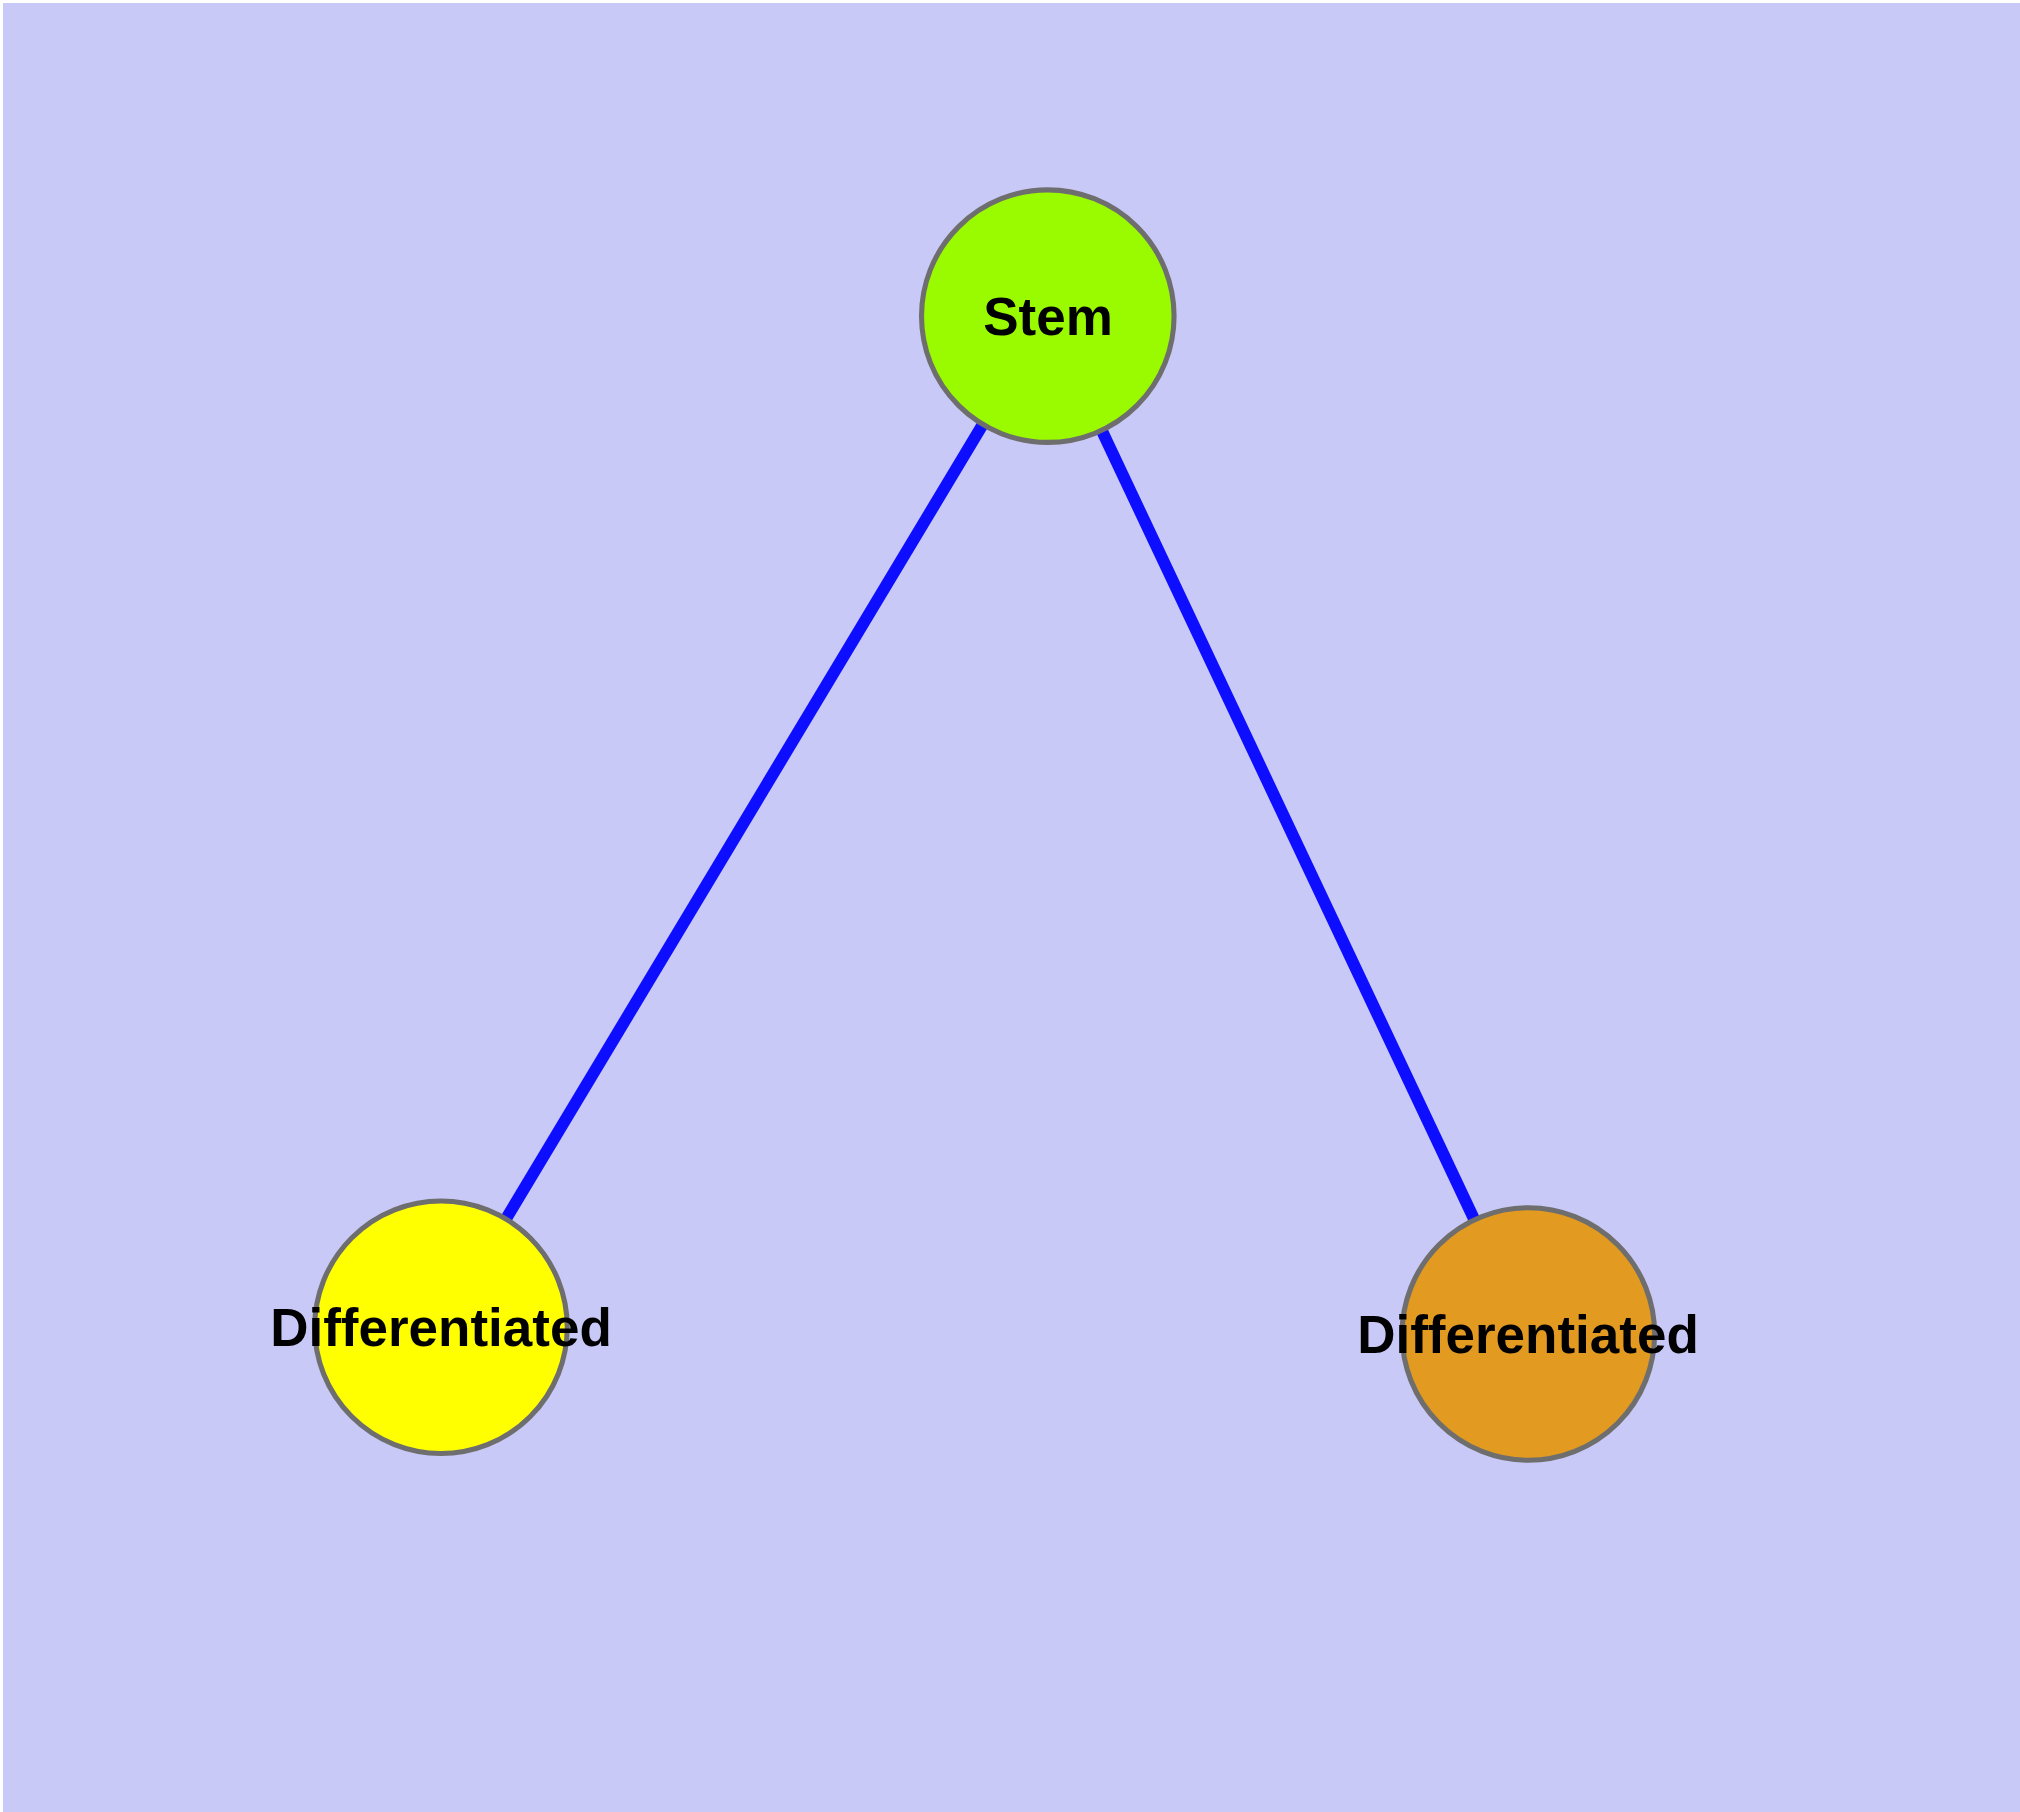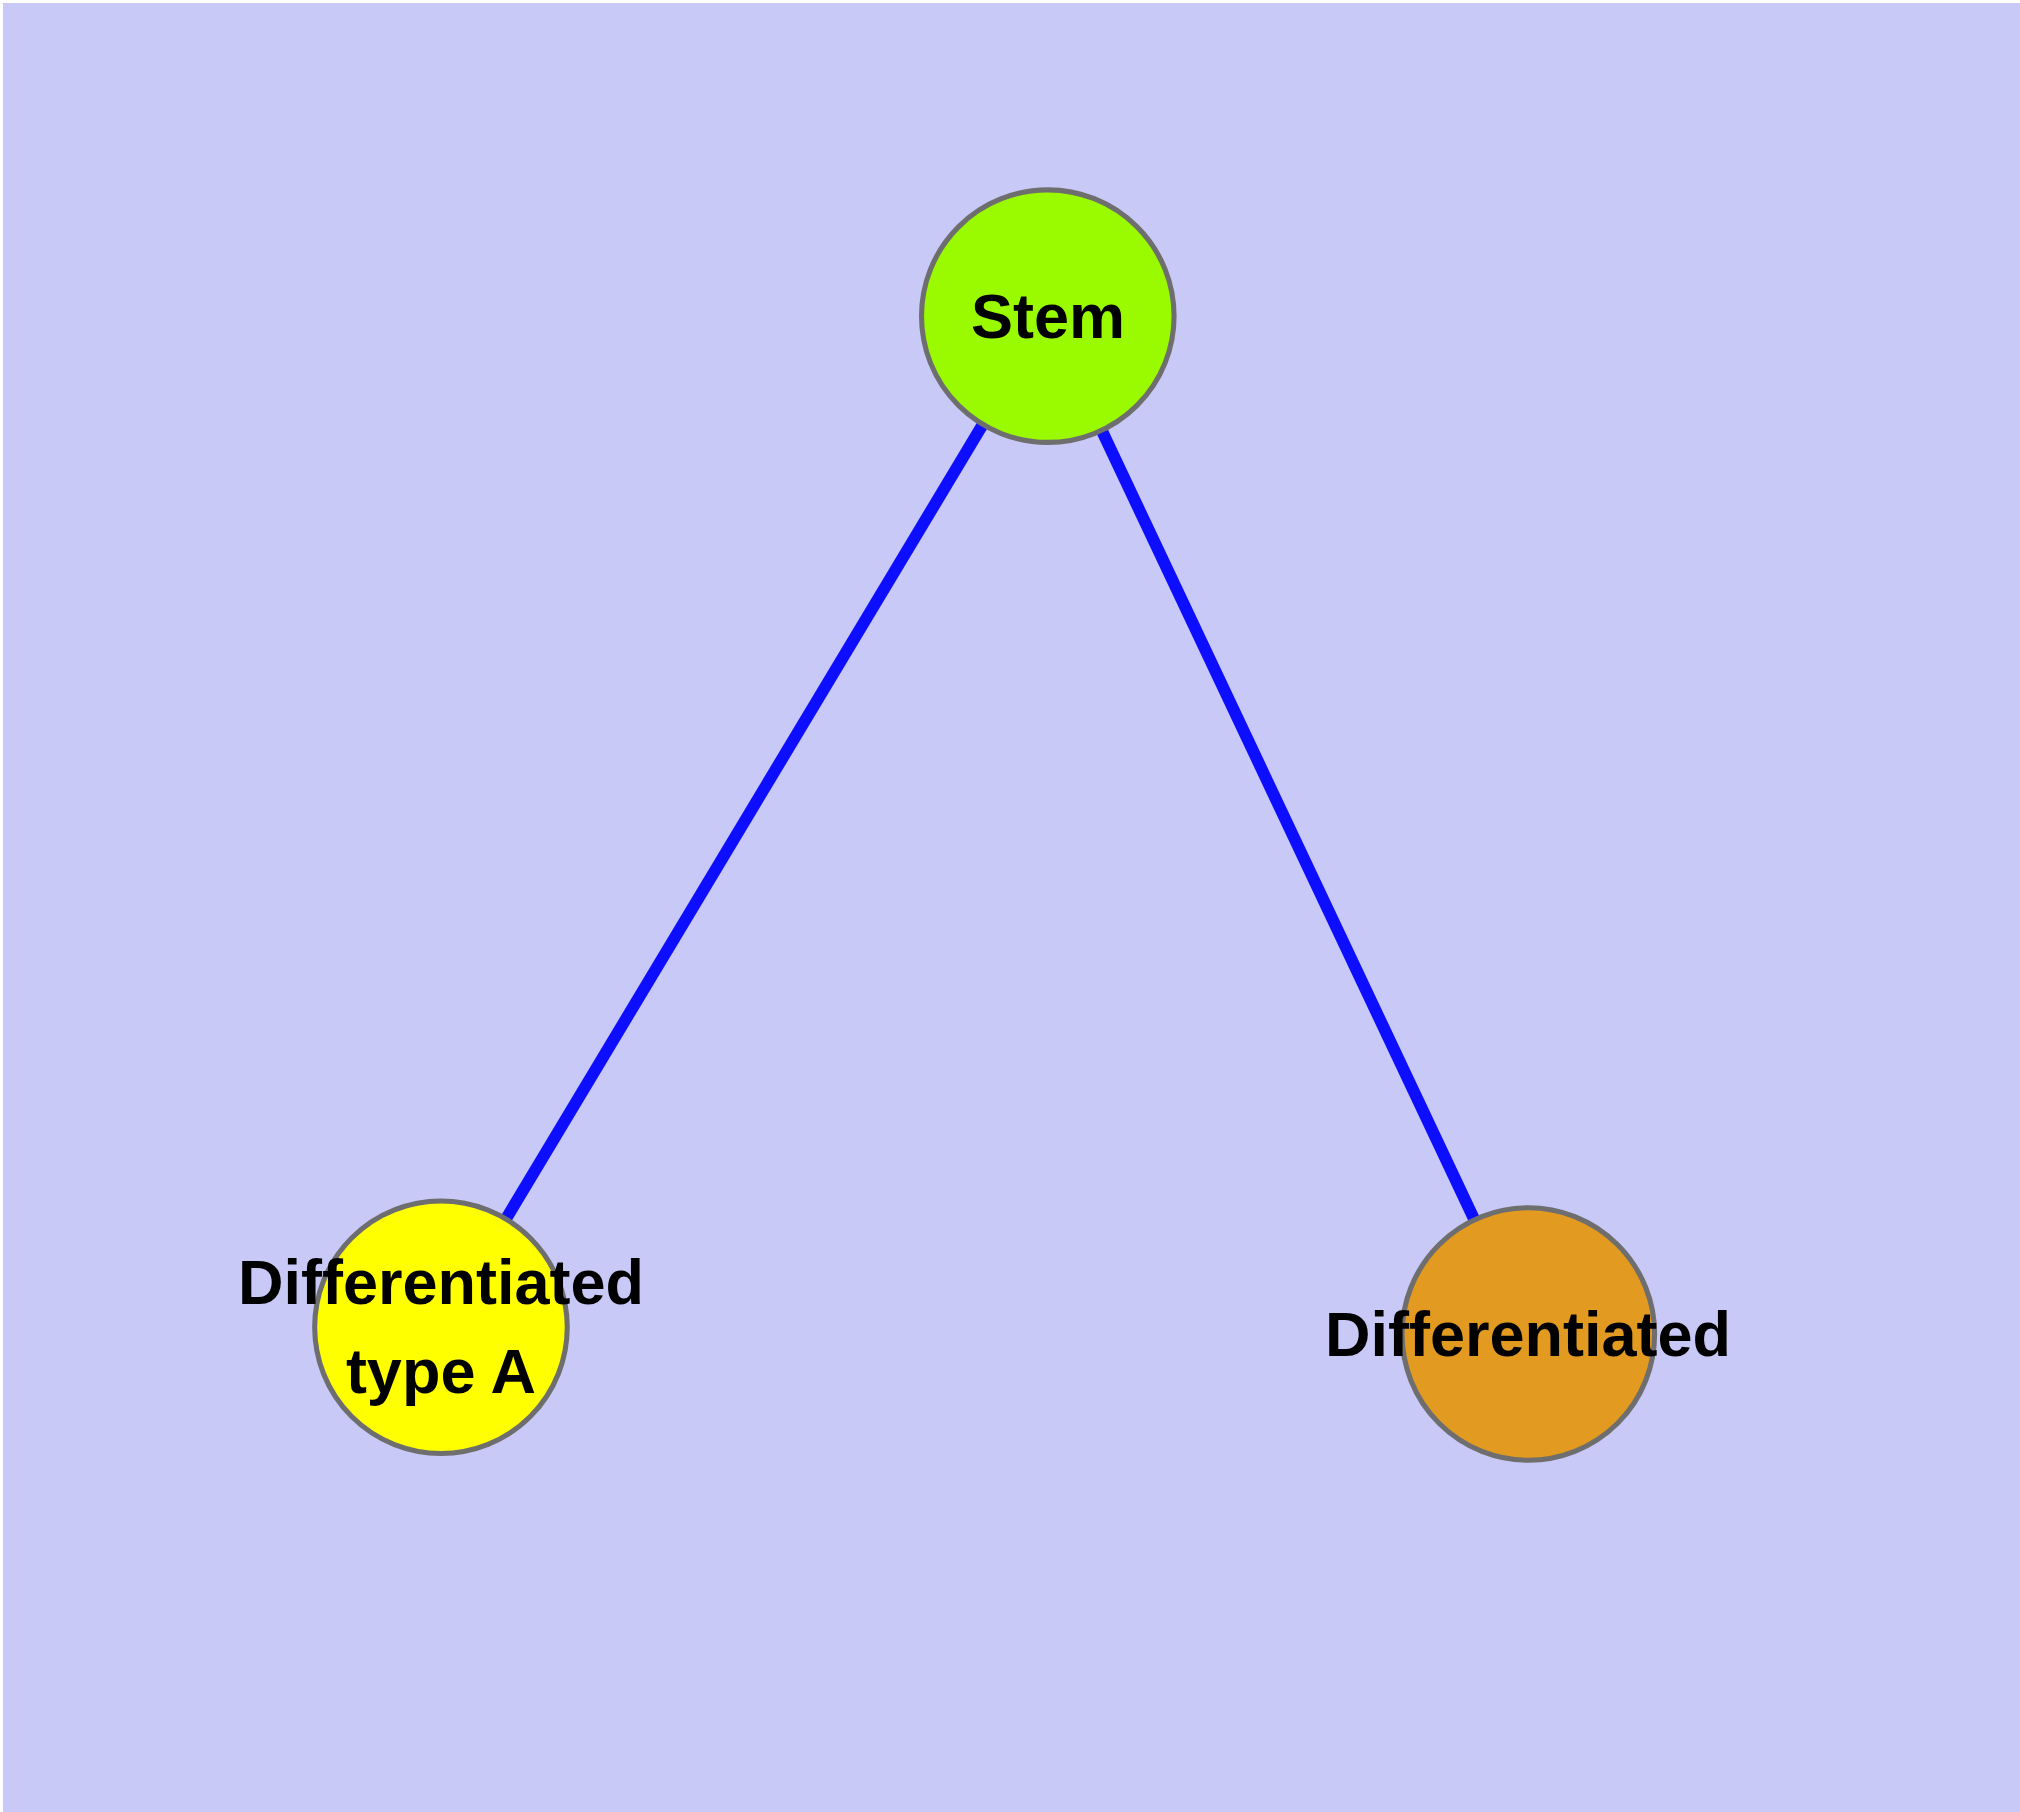--- a/index.html
+++ b/index.html
@@ -20,21 +20,21 @@
     left: 0;
     top: 0;
     width: 100%;
     height: 100%;
   }
   .node-label {
     position: absolute;
     transform: translate(-50%, -50%);
     text-align: center;
     font-weight: bold;
-    font-size: 63px;
+    font-size: 53px;
     line-height: 89px;
     color: #000000;
     white-space: nowrap;
     font-family: "Liberation Sans", sans-serif;
     pointer-events: none;
   }
   .edge-strip-top {
     position: absolute;
     left: 0; top: 0;
     width: 100%; height: 2.5px;
@@ -59,21 +59,20 @@
     <circle id="node-type-a" cx="520" cy="1566" r="149" fill="#FFFF00" stroke="#6E6E6E" stroke-width="6"></circle>
     <circle id="node-type-b" cx="1803" cy="1574" r="149" fill="#E29A20" stroke="#6E6E6E" stroke-width="6"></circle>
   </svg>
 
   <div class="node-label" id="label-stem" style="left: 1048px; top: 316px; color: rgb(0, 0, 0);">
     <span>Stem</span>
   </div>
 
   <div class="node-label" id="label-type-a" style="left: 441px; top: 1327px; color: rgb(0, 0, 0);">
     <span>Differentiated</span><br>
-    <span>type A</span>
   </div>
 
   <div class="node-label" id="label-type-b" style="left: 1528px; top: 1334px; color: rgb(0, 0, 0);">
     <span>Differentiated</span><br>
   </div>
 
   <div class="edge-strip-top"></div>
   <div class="edge-strip-left"></div>
 
 </div>

